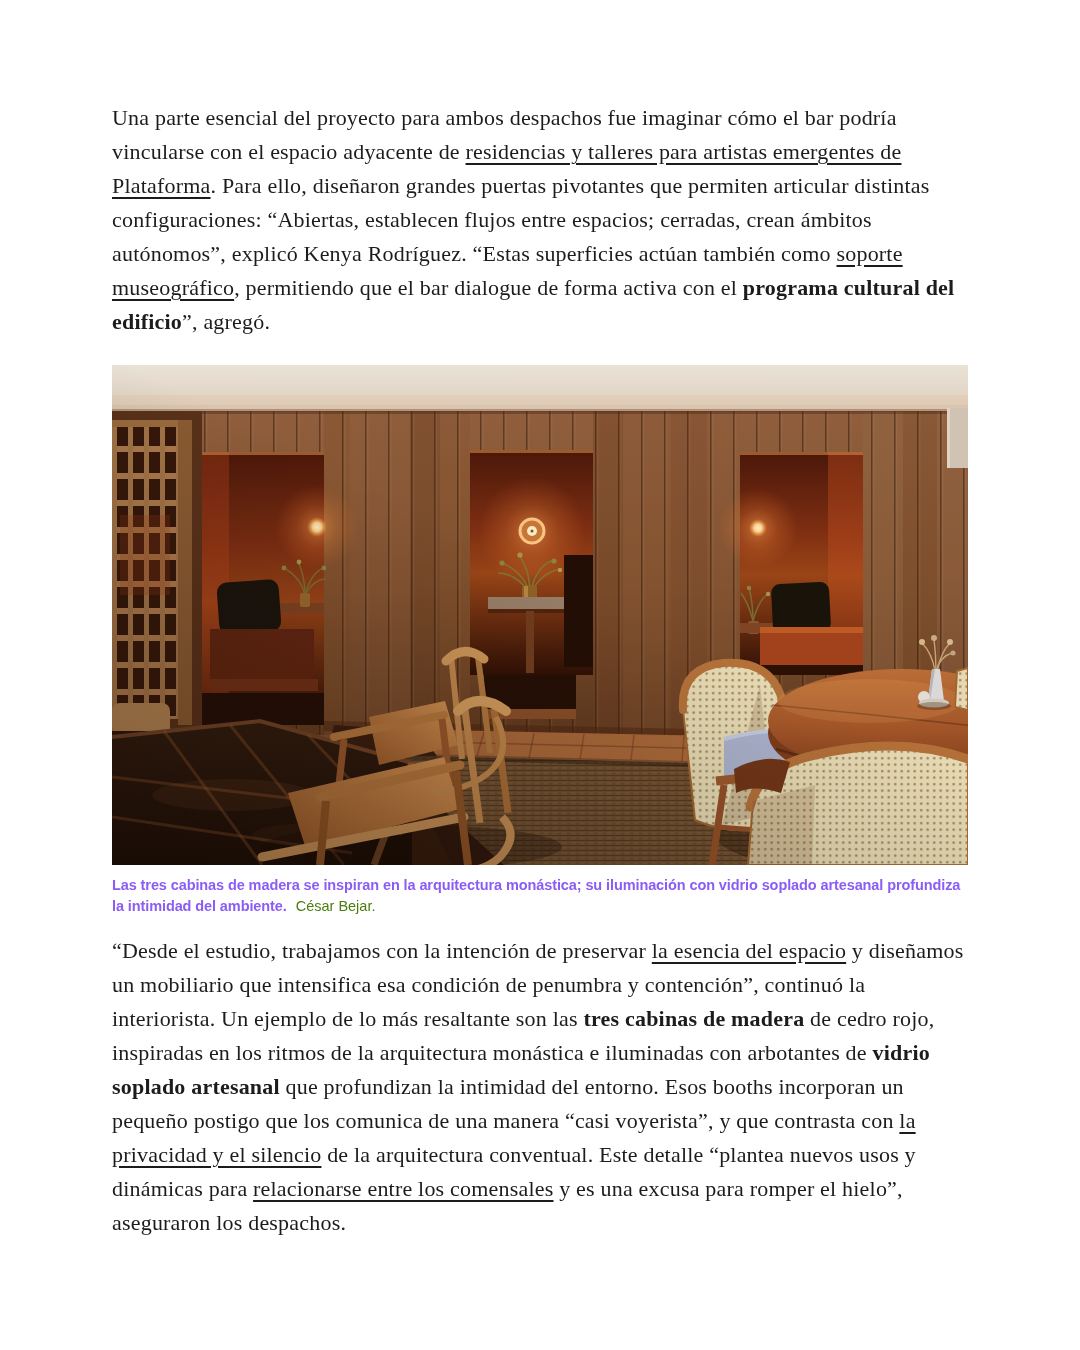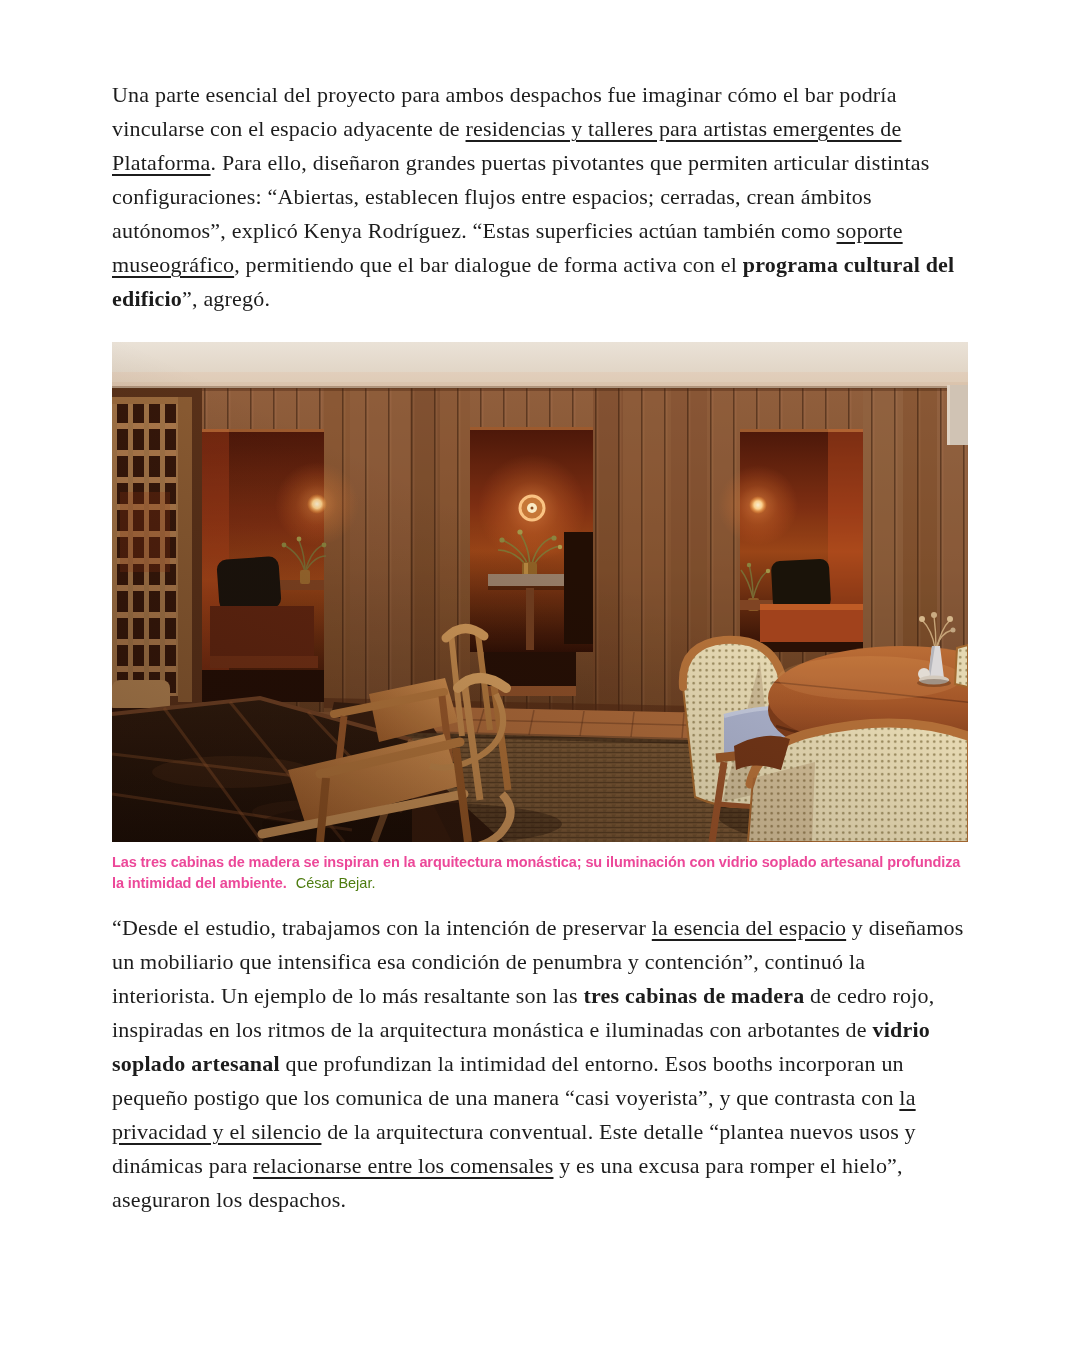--- a/index.html
+++ b/index.html
@@ -7,21 +7,21 @@
   .page {
     position:relative;
     width:1080px; height:1350px;
     background:#ffffff;
     overflow:hidden;
     font-family:"Liberation Serif","DejaVu Serif",serif;
   }
   .content {
     width:856px;
     margin:0 112px;
-    padding-top:78px;
+    padding-top:101px;
   }
   p.body-text {
     font-size:22px;
     line-height:34px;
     letter-spacing:.2px;
     color:#1c1c1c;
     text-align:left;
   }
   p.body-text a.text-link {
     color:#1c1c1c;
@@ -37,21 +37,21 @@
     overflow:hidden;
     background:#7e5130;
     line-height:0;
   }
   figcaption {
     margin-top:10px;
     font-family:"Liberation Sans","DejaVu Sans",sans-serif;
     font-size:14.5px;
     line-height:21px;
   }
-  .caption-text { font-weight:700; color:#ec4899; letter-spacing:-.1px; }
+  .caption-text { font-weight:700; color:#8b5cf6; letter-spacing:-.1px; }
   .caption-credit { font-weight:400; color:#4d7c0f; margin-left:9px; }
   p.para-2 { margin-top:17px; }
 </style>
 </head>
 <body>
 
 <div class="page">
   <div class="content">
 
     <p class="body-text para-1"><span>Una parte esencial del proyecto para ambos despachos fue imaginar cómo el bar podría vincularse con el espacio adyacente de </span><a class="text-link">residencias y talleres para artistas emergentes de Plataforma</a><span>. Para ello, diseñaron grandes puertas pivotantes que permiten articular distintas configuraciones: “Abiertas, establecen flujos entre espacios; cerradas, crean ámbitos autónomos”, explicó Kenya Rodríguez. “Estas superficies actúan también como </span><a class="text-link">soporte museográfico</a><span>, permitiendo que el bar dialogue de forma activa con el </span><strong>programa cultural del edificio</strong><span>”, agregó.</span></p>

